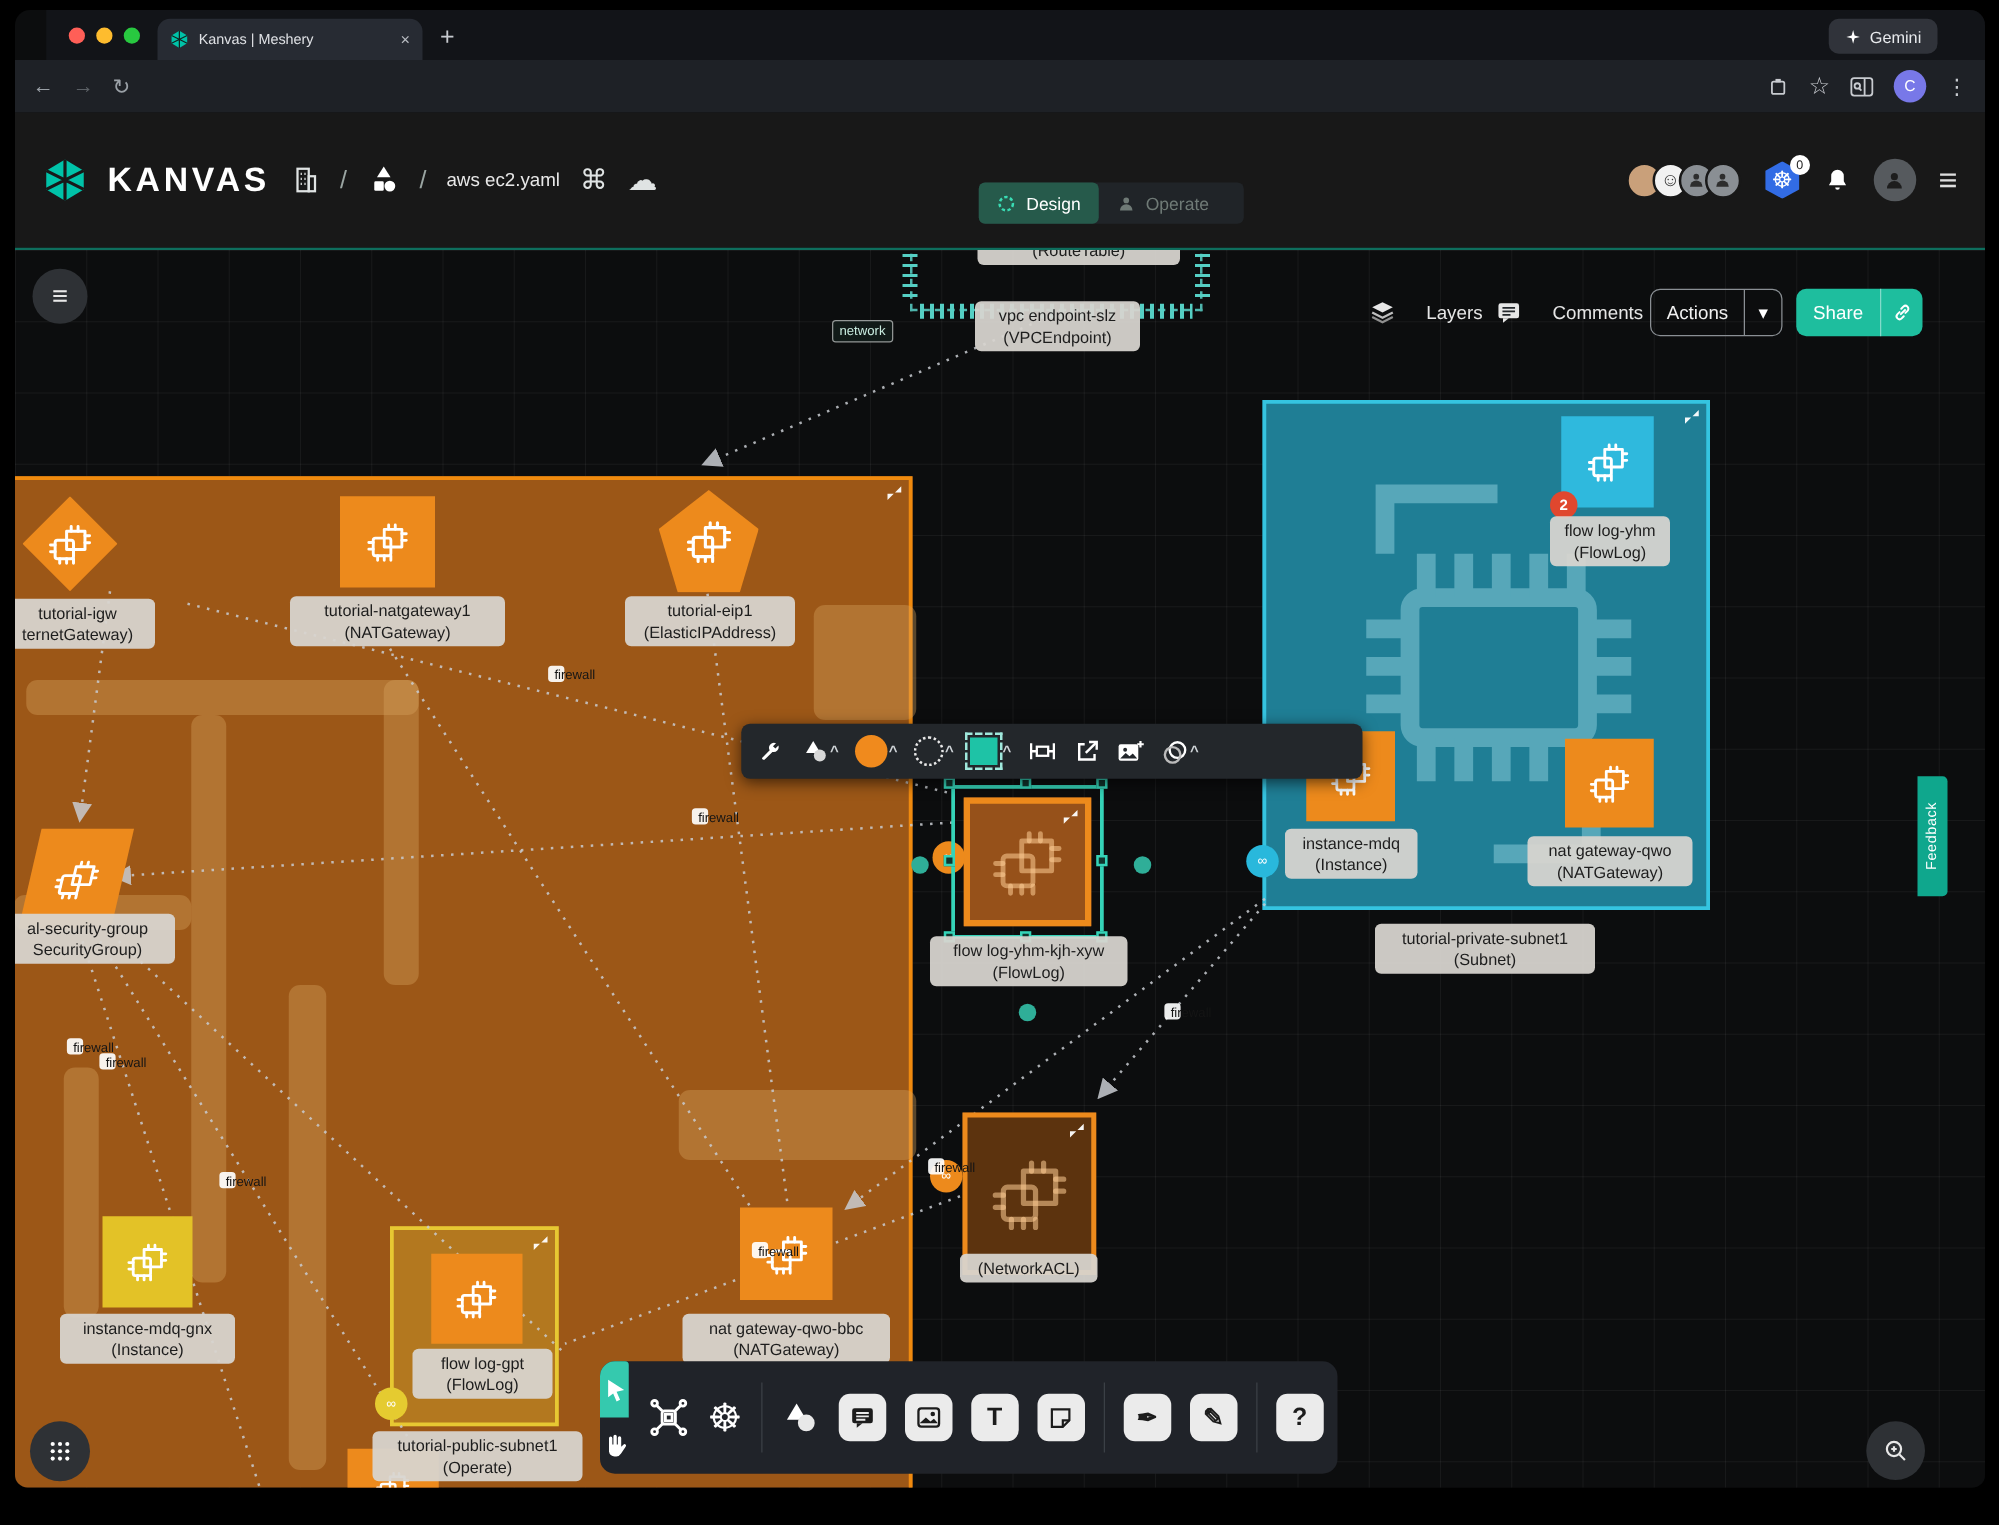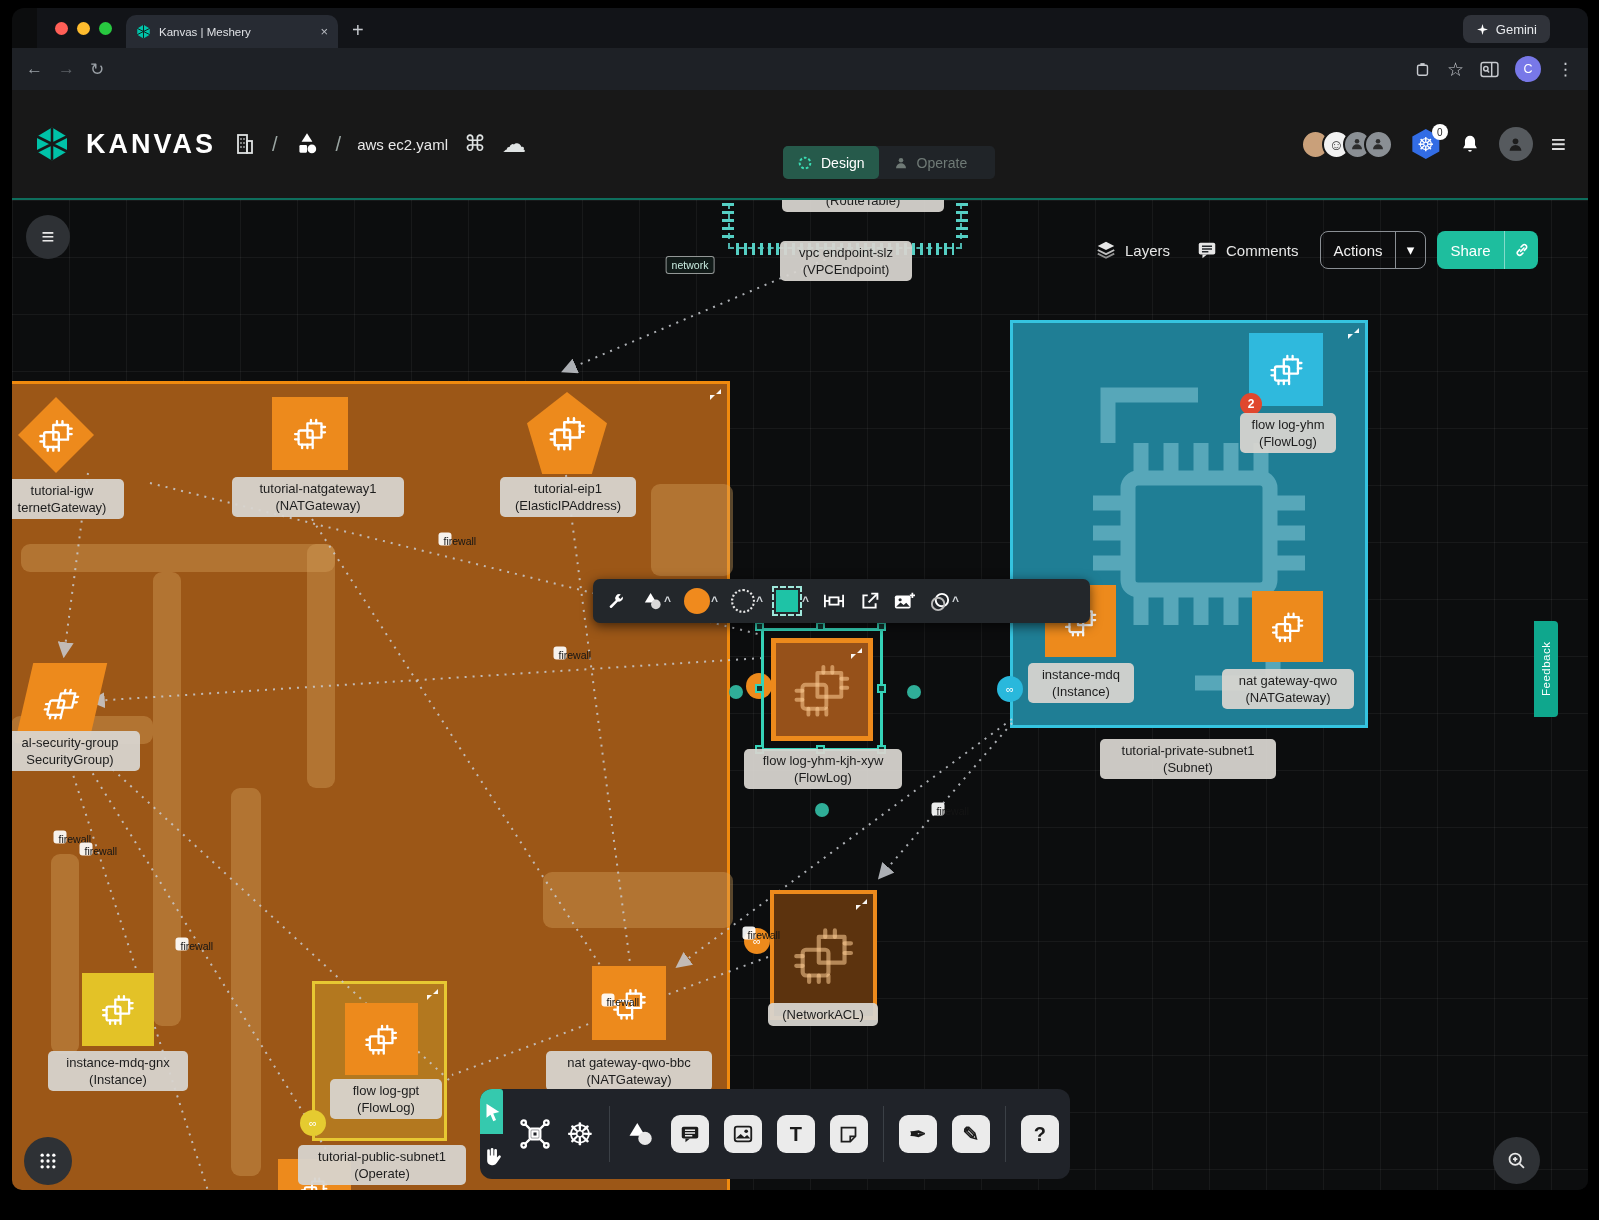--- a/index.html
+++ b/index.html
@@ -73,21 +73,21 @@
   .pill.light { background:rgba(255,255,255,.92); color:#151515; }
   .pill.dark { background:rgba(18,28,26,.9); color:#c9ece0; border:1px solid rgba(255,255,255,.55); }
 
   
   #routetable { position:absolute; left:728px; top:140px; width:234px; height:96px; border:2px dashed rgba(90,210,200,.85); }
   #routetable .tickb { position:absolute; left:6px; right:6px; bottom:-8px; height:12px; background:repeating-linear-gradient(90deg,#55cfc4 0 3px,transparent 3px 8px); }
   #routetable .tickl { position:absolute; top:8px; bottom:8px; left:-8px; width:12px; background:repeating-linear-gradient(#55cfc4 0 3px,transparent 3px 8px); }
   #routetable .tickr { position:absolute; top:8px; bottom:8px; right:-8px; width:12px; background:repeating-linear-gradient(#55cfc4 0 3px,transparent 3px 8px); }
 
   
-  .cbtn { position:absolute; display:flex; align-items:center; gap:8px; color:#e6e6e6; font-size:15px; }
+  .cbtn { position:absolute; display:flex; align-items:center; gap:24px; color:#e6e6e6; font-size:15px; }
   #actions { position:absolute; left:1320px; top:218px; width:106px; height:38px; border:1px solid #8a8f94; border-radius:8px; display:flex; align-items:center; color:#f0f0f0; font-size:15px; }
   #actions .lbl { flex:1; text-align:center; }
   #actions .dd { width:30px; height:100%; border-left:1px solid #8a8f94; display:flex; align-items:center; justify-content:center; color:#fff; }
   #share { position:absolute; left:1437px; top:218px; width:101px; height:38px; background:#1EBE9E; border-radius:8px; display:flex; align-items:center; color:#fff; font-size:15px; }
   #share .lbl { flex:1; text-align:center; }
   #share .lnk { width:34px; height:100%; border-left:1px solid rgba(255,255,255,.45); display:flex; align-items:center; justify-content:center; }
 
   .circbtn { position:absolute; border-radius:50%; background:#2e3135; display:flex; align-items:center; justify-content:center; color:#e8e8e8; }
 
   

